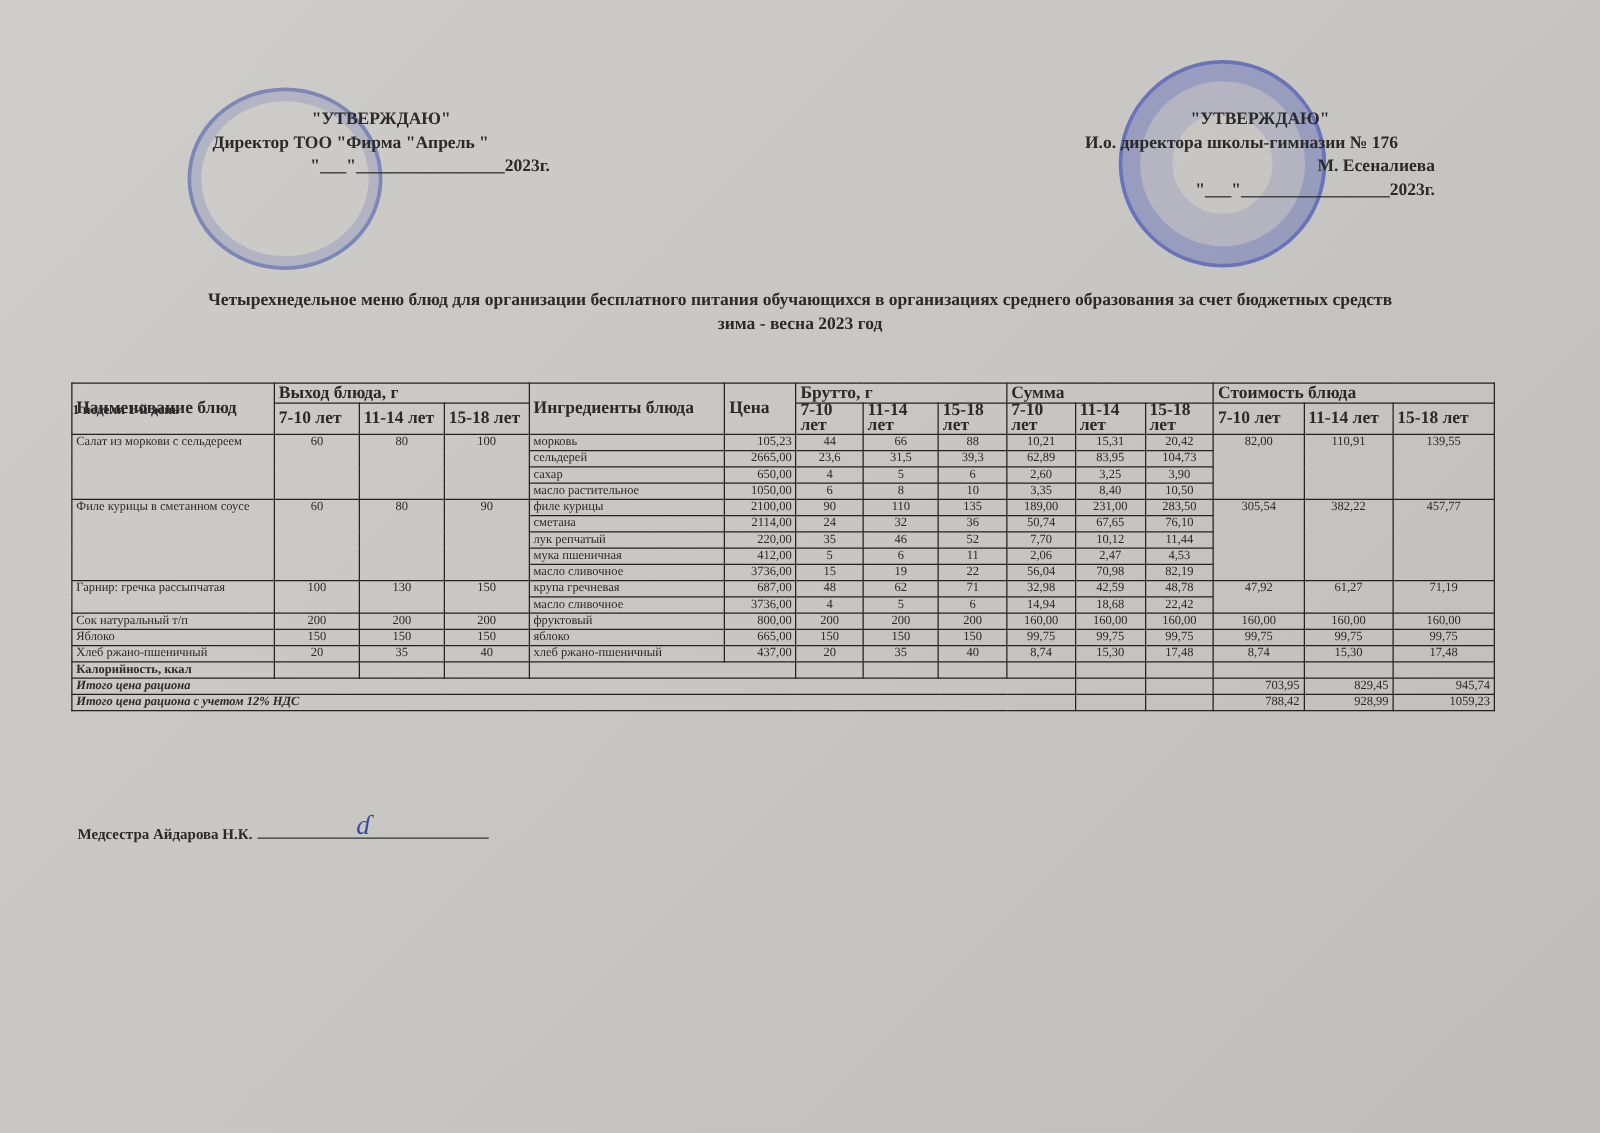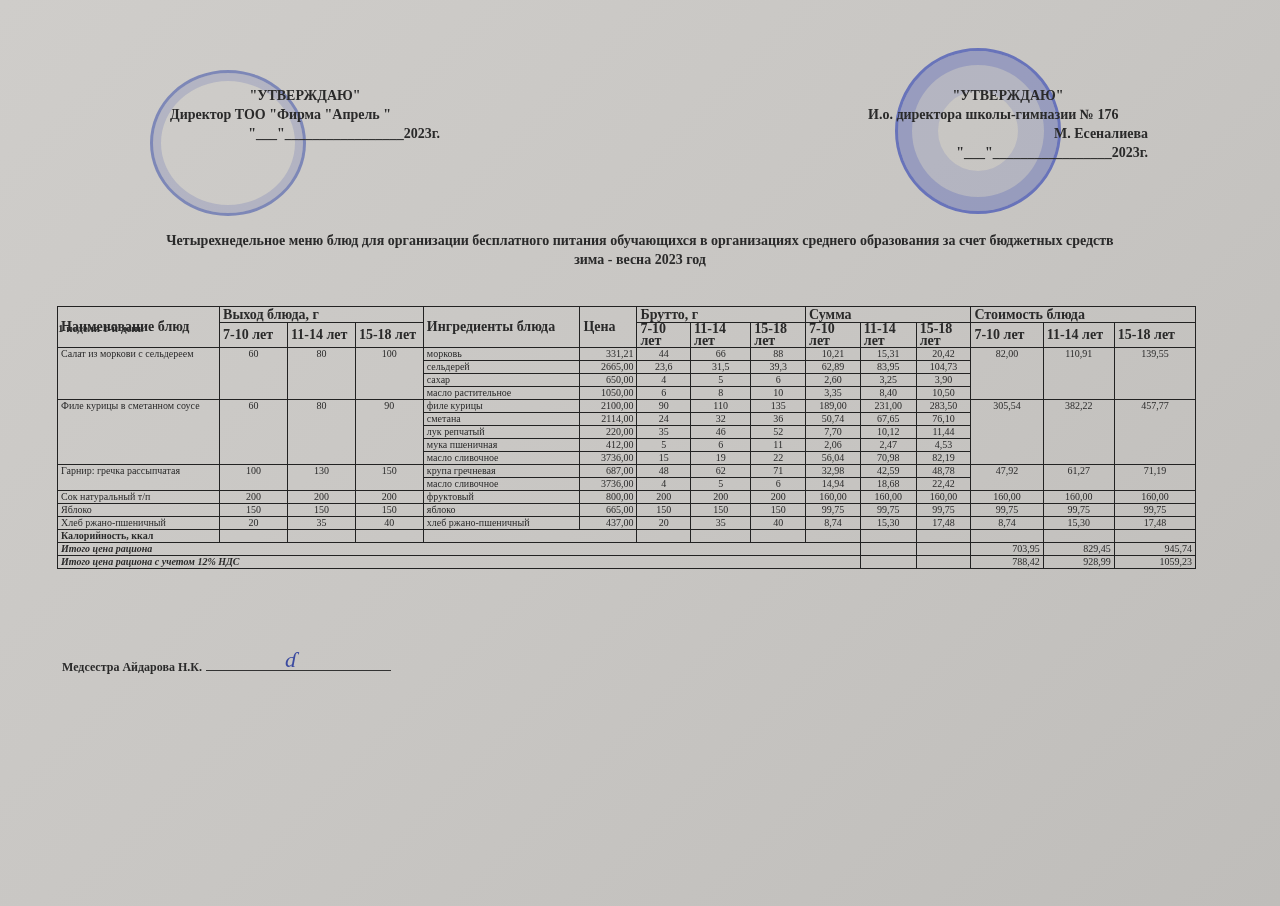--- a/index.html
+++ b/index.html
@@ -99,21 +99,21 @@
         <th>15-18 лет</th>
       </tr>
     </thead>
     <tbody id="menu-body">
         <tr>
           <td rowspan="4" class="top">Салат из моркови с сельдереем</td>
           <td rowspan="4" class="num top">60</td>
           <td rowspan="4" class="num top">80</td>
           <td rowspan="4" class="num top">100</td>
           <td>морковь</td>
-          <td class="rnum">331,21</td>
+          <td class="rnum">105,23</td>
           <td class="num">44</td>
           <td class="num">66</td>
           <td class="num">88</td>
           <td class="num">10,21</td>
           <td class="num">15,31</td>
           <td class="num">20,42</td>
           <td rowspan="4" class="num top">82,00</td>
           <td rowspan="4" class="num top">110,91</td>
           <td rowspan="4" class="num top">139,55</td>
         </tr>

